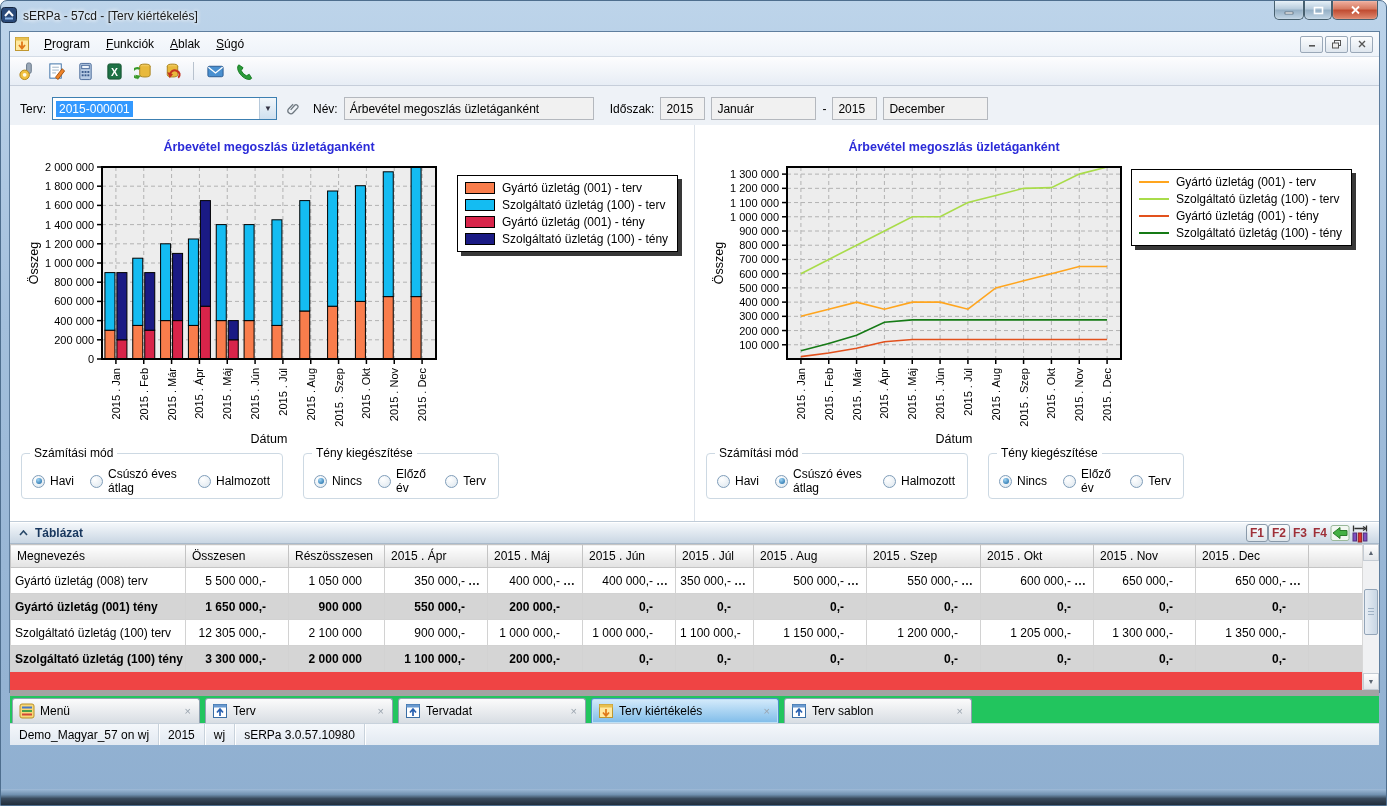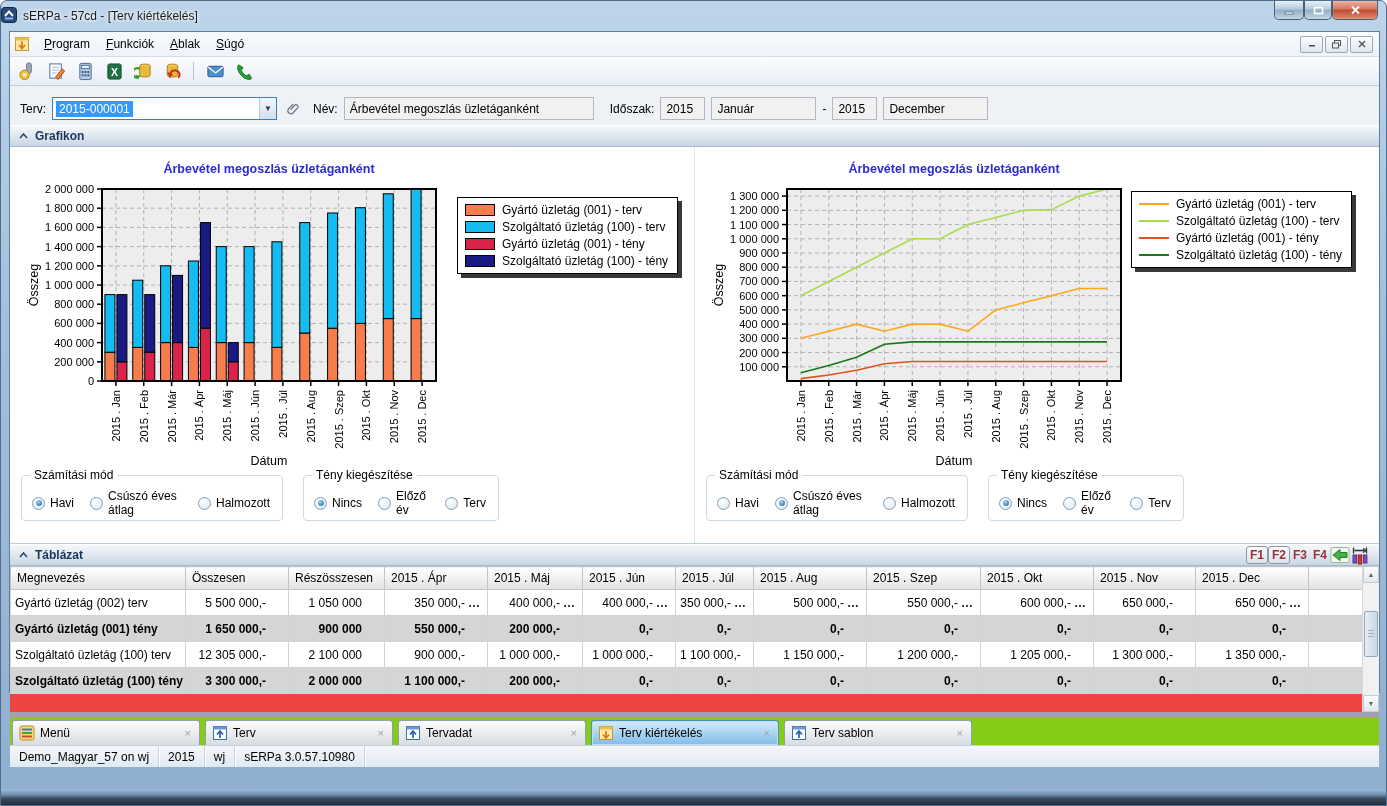--- a/index.html
+++ b/index.html
@@ -76,21 +76,21 @@
   td.num .cv { flex:1; text-align:right; }
   td.num .dots { width:18px; text-align:center; font-weight:bold; color:#222; }
 
   .vscroll { position:absolute; top:0; right:0; width:17px; height:100%; background:#f0f1f3; border-left:1px solid #d8d8d8; display:flex; flex-direction:column; }
   .sbtn { height:17px; background:linear-gradient(#fdfdfd,#e3e6ea); border:1px solid #c5ccd4; display:flex; align-items:center; justify-content:center; font-size:7px; color:#5a6470; }
   .sthumb { margin:28px 1px 0 1px; height:46px; border:1px solid #93a5b8; border-radius:2px; background:linear-gradient(90deg,#e8eef5,#c8d6e4); position:relative; }
   .sthumb::after { content:''; position:absolute; left:3px; right:3px; top:50%; margin-top:-4px; height:8px; background:repeating-linear-gradient(180deg,#9fb2c5 0 1px,transparent 1px 3px); }
   .strack { flex:1; }
 
   
-  .tabbar { height:27px; display:flex; align-items:flex-end; padding-left:2px; gap:5px; background:#84cc16; }
+  .tabbar { height:27px; display:flex; align-items:flex-end; padding-left:2px; gap:5px; background:#22c55e; }
   .tab { width:188px; height:25px; border:1px solid #8fa0b0; border-bottom:none; border-radius:3px 3px 0 0; background:linear-gradient(#fbfbfb,#d8dde3); display:flex; align-items:center; gap:5px; padding:0 6px; }
   .tab.active { background:linear-gradient(#d5ebfb,#7fbce9); border-color:#4a90c4; box-shadow:inset 0 0 0 1px #bfe0f5; }
   .tab .lbl { flex:1; overflow:hidden; white-space:nowrap; }
   .tab .x { color:#9aa4ae; font-size:11px; padding:0 2px; }
   .tab svg { width:16px; height:16px; flex:0 0 auto; }
 
   
   .statusbar { height:22px; background:linear-gradient(#f4f7fb,#e2e9f1); border-top:1px solid #c8d2dc; display:flex; align-items:stretch; }
   .seg { display:flex; align-items:center; padding:0 9px; border-right:1px solid #c8d2dc; box-shadow:1px 0 0 #fff; white-space:nowrap; }
 
@@ -245,28 +245,20 @@
       <span class="flabel">Név:</span>
       <div class="ro-field nev">Árbevétel megoszlás üzletáganként</div>
       <span class="flabel" style="margin-left:10px">Időszak:</span>
       <div class="ro-field yr">2015</div>
       <div class="ro-field mo">Január</div>
       <span>-</span>
       <div class="ro-field yr">2015</div>
       <div class="ro-field mo">December</div>
     </div>
 
-    <div class="section-header">
-      <span class="chev">
-          <svg viewBox="0 0 9 6">
-            <path d="M1 5 L4.5 1 L8 5" stroke="#2a4a6a" stroke-width="1.6" fill="none"></path>
-          </svg>
-        </span>
-      <span>Grafikon</span>
-    </div>
 
     <div class="charts">
       <div class="chart-half left">
         <div id="chart0"><svg width="684" height="324" viewBox="0 0 684 324">
               <rect x="92" y="42" width="334" height="192" fill="#ededed"></rect>
               <line x1="92" y1="214.8" x2="426" y2="214.8" stroke="#b2b2b2" stroke-dasharray="4 3"></line>
               <line x1="92" y1="195.6" x2="426" y2="195.6" stroke="#b2b2b2" stroke-dasharray="4 3"></line>
               <line x1="92" y1="176.4" x2="426" y2="176.4" stroke="#b2b2b2" stroke-dasharray="4 3"></line>
               <line x1="92" y1="157.2" x2="426" y2="157.2" stroke="#b2b2b2" stroke-dasharray="4 3"></line>
               <line x1="92" y1="138" x2="426" y2="138" stroke="#b2b2b2" stroke-dasharray="4 3"></line>
@@ -629,21 +621,21 @@
               <th>2015 . Jún</th>
               <th>2015 . Júl</th>
               <th>2015 . Aug</th>
               <th>2015 . Szep</th>
               <th>2015 . Okt</th>
               <th>2015 . Nov</th>
               <th>2015 . Dec</th>
               <th></th>
             </tr>
             <tr class="plan">
-              <td class="name">Gyártó üzletág (002) terv</td>
+              <td class="name">Gyártó üzletág (008) terv</td>
               <td class="num">
                 <span class="cellflex">
                   <span class="cv">5 500 000,-</span>
                   <span class="dots"></span>
                 </span>
               </td>
               <td class="num">
                 <span class="cellflex">
                   <span class="cv">1 050 000</span>
                   <span class="dots"></span>

